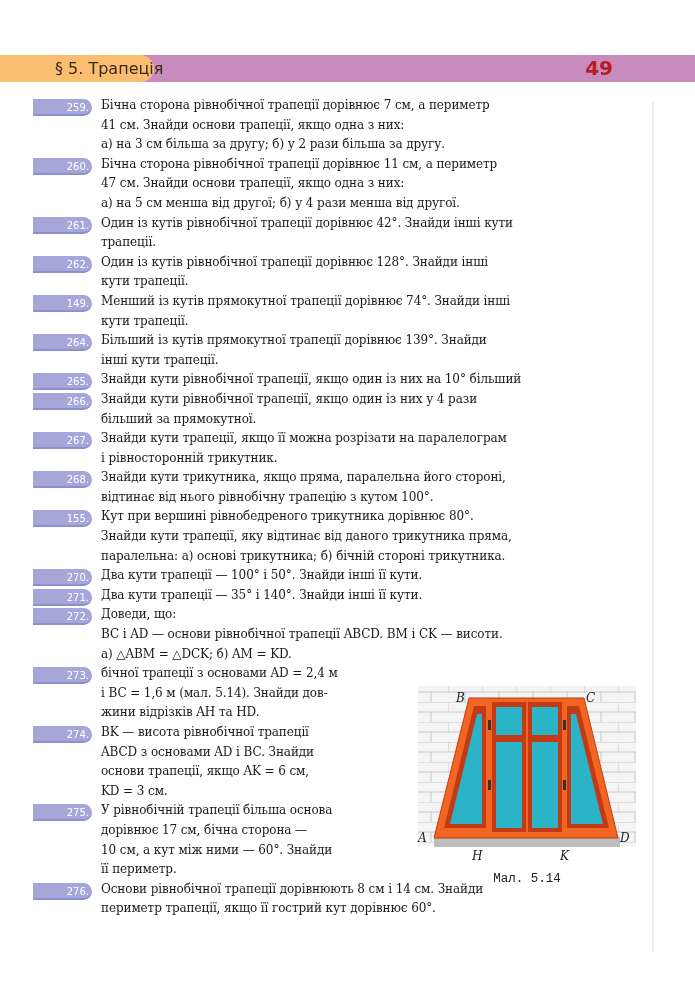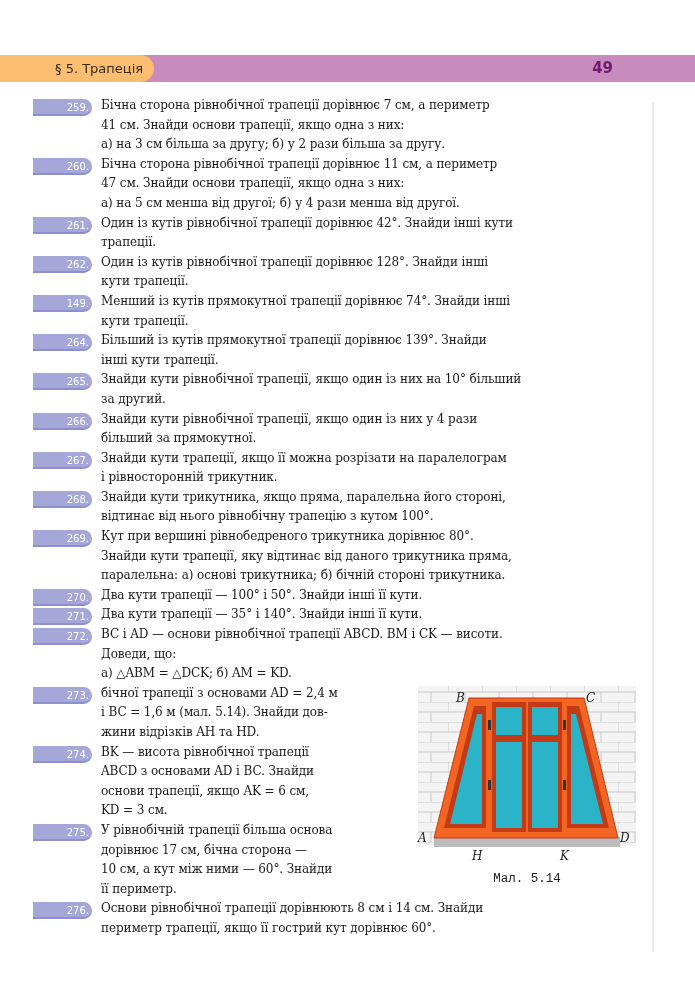--- a/index.html
+++ b/index.html
@@ -7,27 +7,27 @@
     width: 695px; height: 1006px; background: #ffffff; position: relative; overflow: hidden;
     font-family: "DejaVu Serif", "Liberation Serif", serif; color: #1a1a1a;
   }
   .header-band {
     position: absolute; left: 0; top: 55px; width: 695px; height: 27px;
     background: #c88bbd;
   }
   .header-tab {
     position: absolute; left: 0; top: 55px; height: 27px; width: 154px;
     background: #fbbd6f; border-radius: 0 14px 14px 0;
-    font-family: "DejaVu Sans", "Liberation Sans", sans-serif; font-size: 13px; color: #3a2b1c;
+    font-family: "DejaVu Sans", "Liberation Sans", sans-serif; font-size: 16px; color: #3a2b1c;
     line-height: 27px; padding-left: 55px; box-sizing: border-box; white-space: nowrap;
   }
   .page-number {
     position: absolute; right: 82px; top: 55px; line-height: 27px;
     font-family: "DejaVu Sans", "Liberation Sans", sans-serif; font-weight: bold;
-    font-size: 15px; color: #701a75;
+    font-size: 20px; color: #b91c1c;
   }
   .right-rule {
     position: absolute; left: 652px; top: 102px; width: 2px; height: 850px; background: #ececec;
   }
   .content { position: absolute; left: 0; top: 96px; width: 695px; }
   .problem { position: relative; }
   .num-badge {
     position: absolute; left: 33px; width: 59px; height: 17px;
     background: #a5a7d8; border-radius: 0 9px 9px 0;
     color: #ffffff; font-family: "DejaVu Sans", "Liberation Sans", sans-serif;
@@ -105,21 +105,20 @@
     <div class="ptext">
       <span class="line">Більший із кутів прямокутної трапеції дорівнює 139°. Знайди</span>
       <span class="line">інші кути трапеції.</span>
     </div>
   </div>
 
   <div class="problem">
     <div class="num-badge" style="top:3px">265.</div>
     <div class="ptext">
       <span class="line">Знайди кути рівнобічної трапеції, якщо один із них на 10° більший</span>
-      <span class="line">за другий.</span>
     </div>
   </div>
 
   <div class="problem">
     <div class="num-badge" style="top:3px">266.</div>
     <div class="ptext">
       <span class="line">Знайди кути рівнобічної трапеції, якщо один із них у 4 рази</span>
       <span class="line">більший за прямокутної.</span>
     </div>
   </div>
@@ -134,21 +133,21 @@
 
   <div class="problem">
     <div class="num-badge" style="top:3px">268.</div>
     <div class="ptext">
       <span class="line">Знайди кути трикутника, якщо пряма, паралельна його стороні,</span>
       <span class="line">відтинає від нього рівнобічну трапецію з кутом 100°.</span>
     </div>
   </div>
 
   <div class="problem">
-    <div class="num-badge" style="top:3px">269.</div>
+    <div class="num-badge" style="top:3px">155.</div>
     <div class="ptext">
       <span class="line">Кут при вершині рівнобедреного трикутника дорівнює 80°.</span>
       <span class="line">Знайди кути трапеції, яку відтинає від даного трикутника пряма,</span>
       <span class="line">паралельна: а) основі трикутника; б) бічній стороні трикутника.</span>
     </div>
   </div>
 
   <div class="problem">
     <div class="num-badge" style="top:3px">270.</div>
     <div class="ptext">
@@ -159,22 +158,22 @@
   <div class="problem">
     <div class="num-badge" style="top:3px">271.</div>
     <div class="ptext">
       <span class="line">Два кути трапеції — 35° і 140°. Знайди інші її кути.</span>
     </div>
   </div>
 
   <div class="problem">
     <div class="num-badge" style="top:3px">272.</div>
     <div class="ptext">
+      <span class="line">Доведи, що:</span>
       <span class="line">BC і AD — основи рівнобічної трапеції ABCD. BM і CK — висоти.</span>
-      <span class="line">Доведи, що:</span>
       <span class="line">а) △ABM = △DCK; б) AM = KD.</span>
     </div>
   </div>
 
   <div class="problem">
     <div class="num-badge" style="top:3px">273.</div>
     <div class="ptext narrow">
       <span class="line">бічної трапеції з основами AD = 2,4 м</span>
       <span class="line">і BC = 1,6 м (мал. 5.14). Знайди дов-</span>
       <span class="line">жини відрізків AH та HD.</span>

